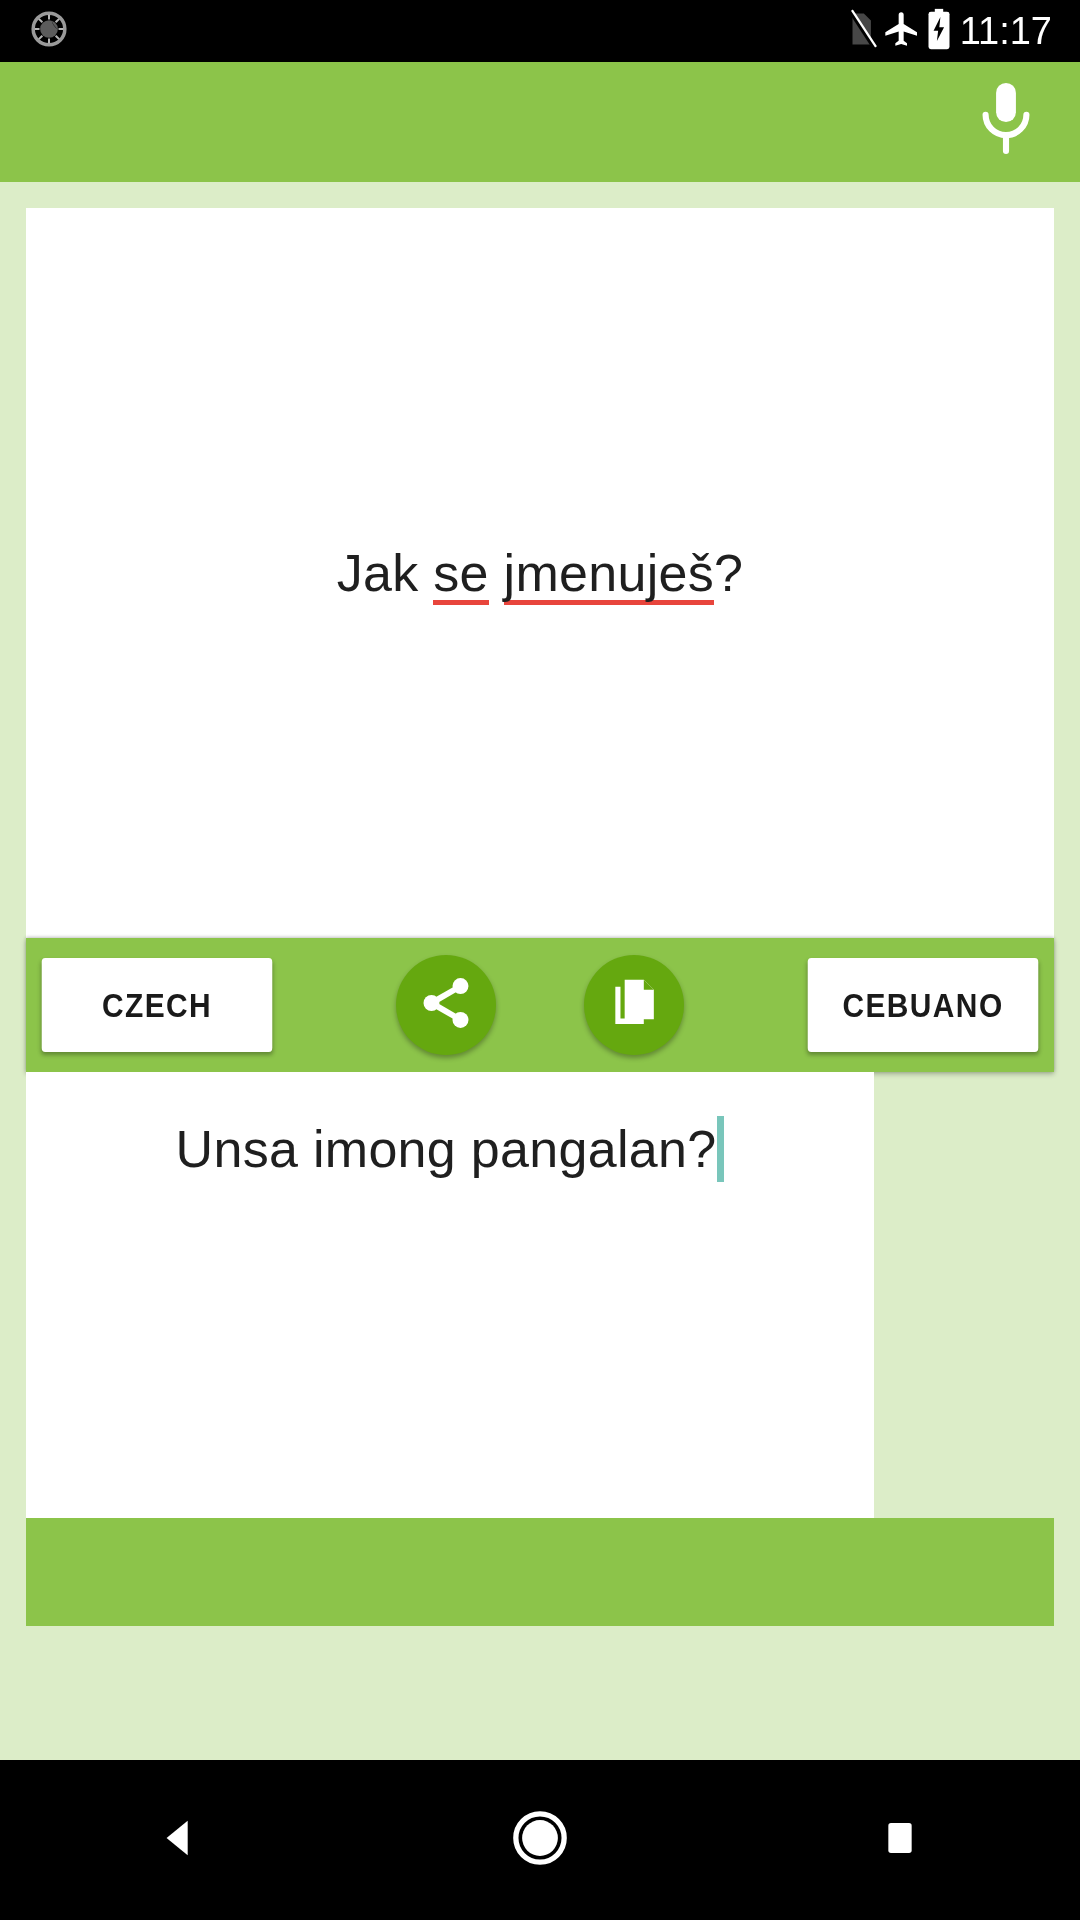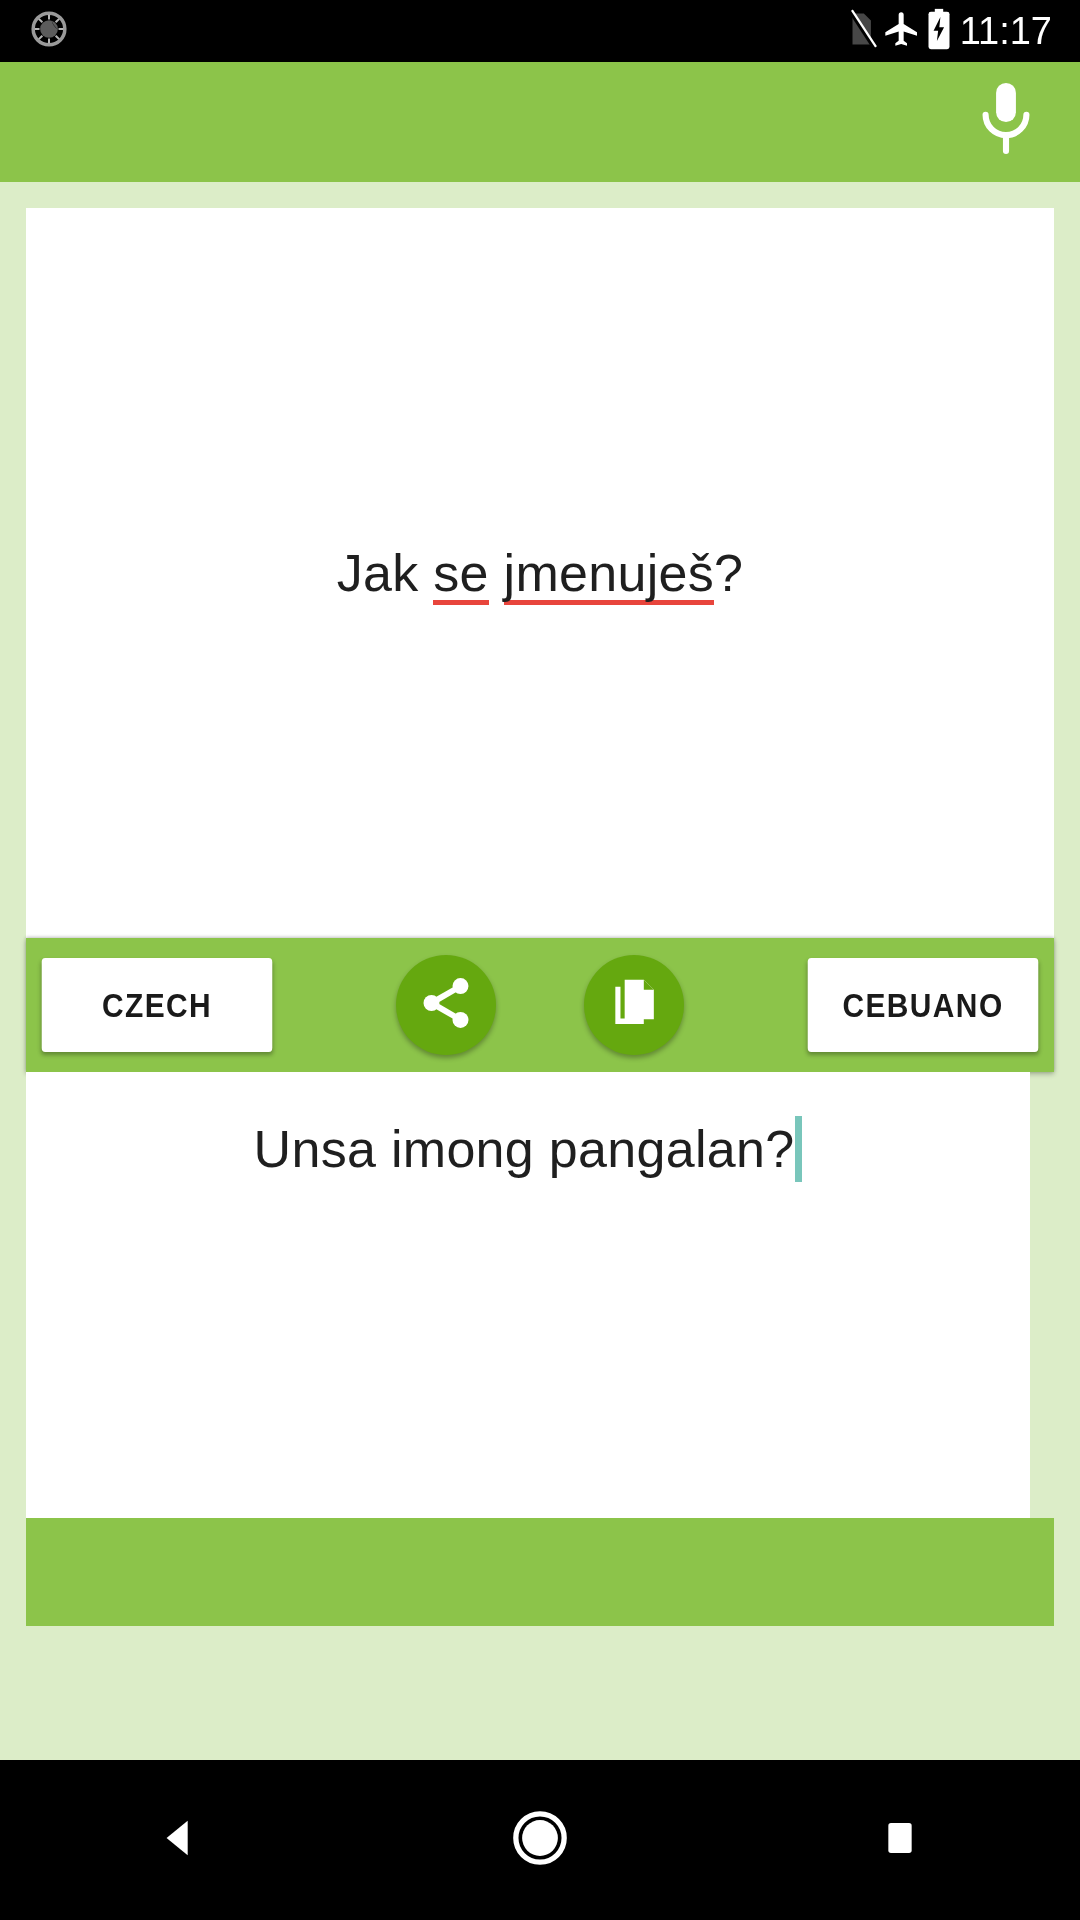--- a/index.html
+++ b/index.html
@@ -113,21 +113,21 @@
     background:#65a80f;
     box-shadow:0 3px 5px rgba(0,0,0,0.30);
     display:flex; align-items:center; justify-content:center;
   }
   #share-button { margin-right:6px; }
   #copy-button  { margin-left:6px; }
 
   
   #target-card {
     position:absolute; top:890px; left:26px;
-    width:1004px; height:446px;
+    width:848px; height:446px;
     background:#ffffff;
     display:flex; align-items:flex-start; justify-content:center;
     padding-top:44px;
   }
   #target-row { display:flex; align-items:center; }
   #target-text {
     font-size:52px;
     color:#1f1f1f;
     font-weight:400;
     letter-spacing:0.3px;

